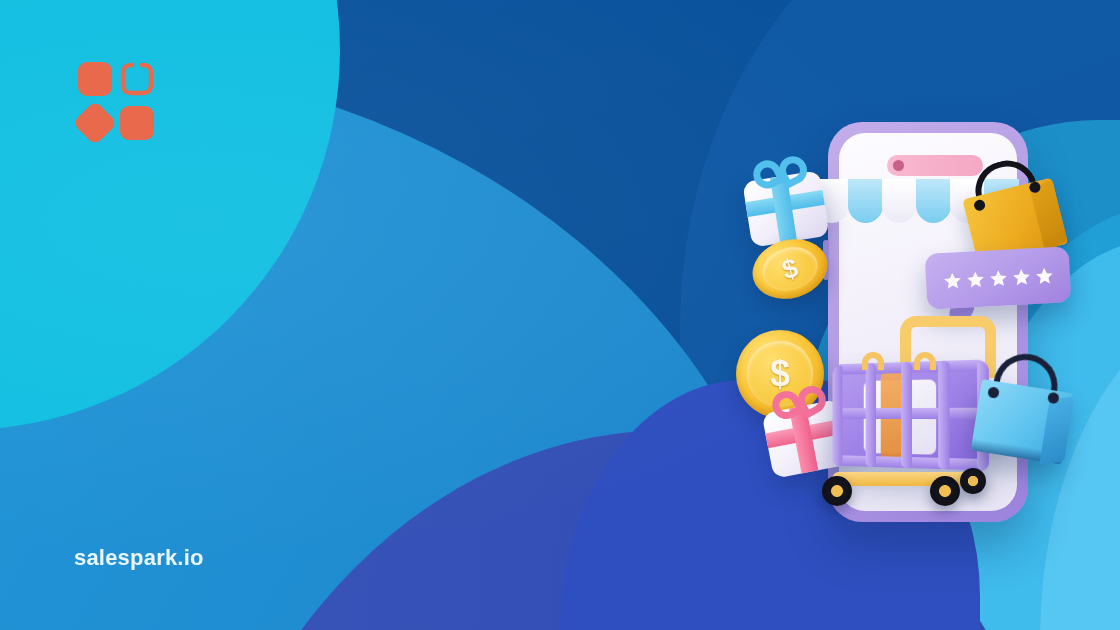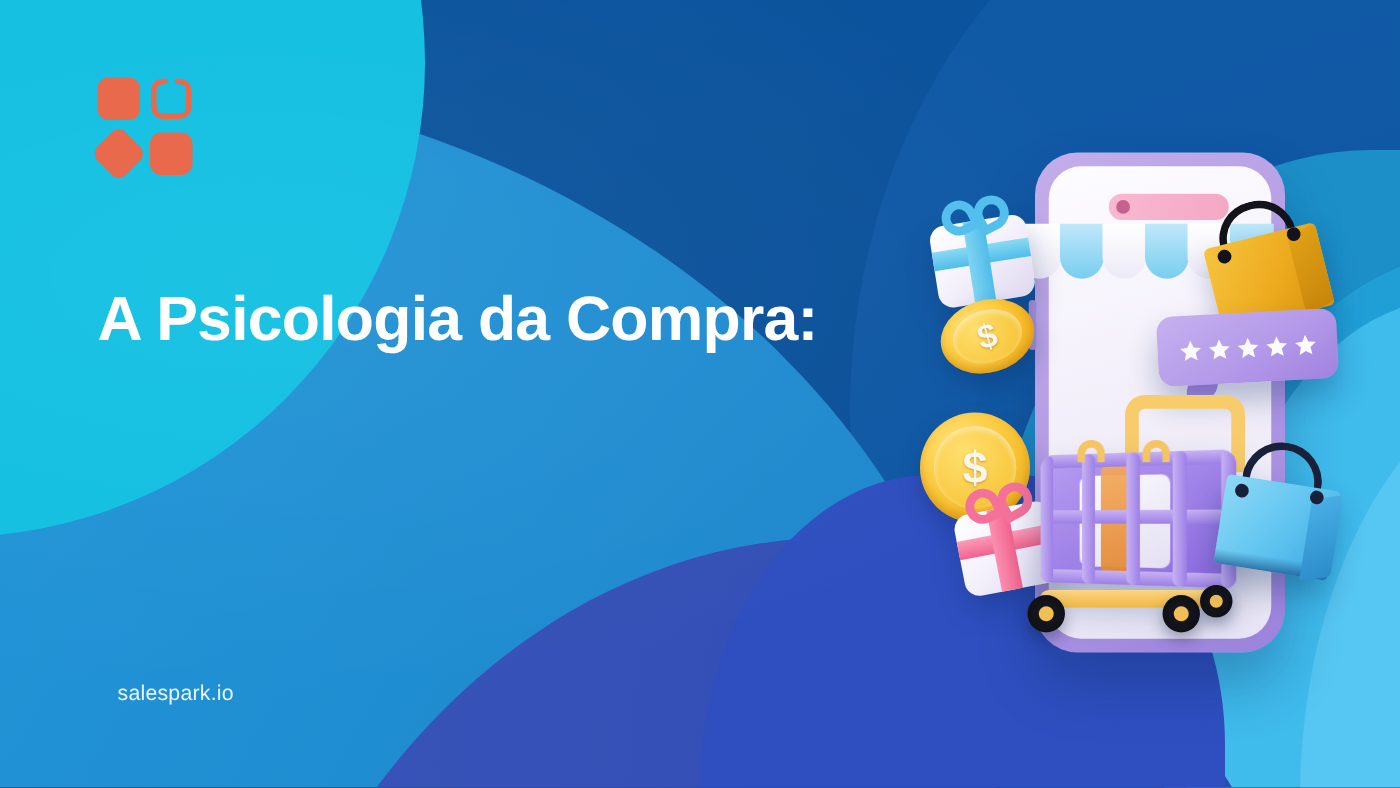--- a/index.html
+++ b/index.html
@@ -154,22 +154,22 @@
     white-space:nowrap;
   }
   .headline .l2, .headline .l3 {
     font-size:43px; line-height:58px;
     font-weight:bold; letter-spacing:-.4px;
     white-space:nowrap;
   }
 
   
   .footer {
-    position:absolute; left:94px; top:545px;
-    color:#eaf6fd; font-size:17px; letter-spacing:.2px;
+    position:absolute; left:74px; top:545px;
+    color:#eaf6fd; font-size:22px; letter-spacing:.2px;font-weight:bold;
   }
 
   
   .art { position:absolute; left:730px; top:100px; width:370px; height:420px; }
   .art > * { position:absolute; }
 
   
   .phone {
     left:98px; top:22px; width:200px; height:400px;
     border-radius:34px;
@@ -425,21 +425,20 @@
     <div class="outline">
       <svg width="34" height="34" viewBox="0 0 34 34" aria-hidden="true">
         <path d="M12 3 C5.5 3 3 5.5 3 12 L3 22 C3 28.5 5.5 31 12 31 L22 31 C28.5 31 31 28.5 31 22 L31 12 C31 5.5 28.5 3 22 3" fill="none" stroke="#e8694b" stroke-width="4.4" stroke-linecap="round"></path>
       </svg>
     </div>
     <div class="diamond"></div>
     <div class="sq sq-br"></div>
   </div>
 
   <div class="headline">
-    <div class="l1">A Psicologia da Compra:</div>
   </div>
 
   <div class="footer">salespark.io</div>
 
   <div class="art">
 
     <div class="phone">
       <div class="phone-btn"></div>
       <div class="phone-screen">
         <div class="pill"></div>

